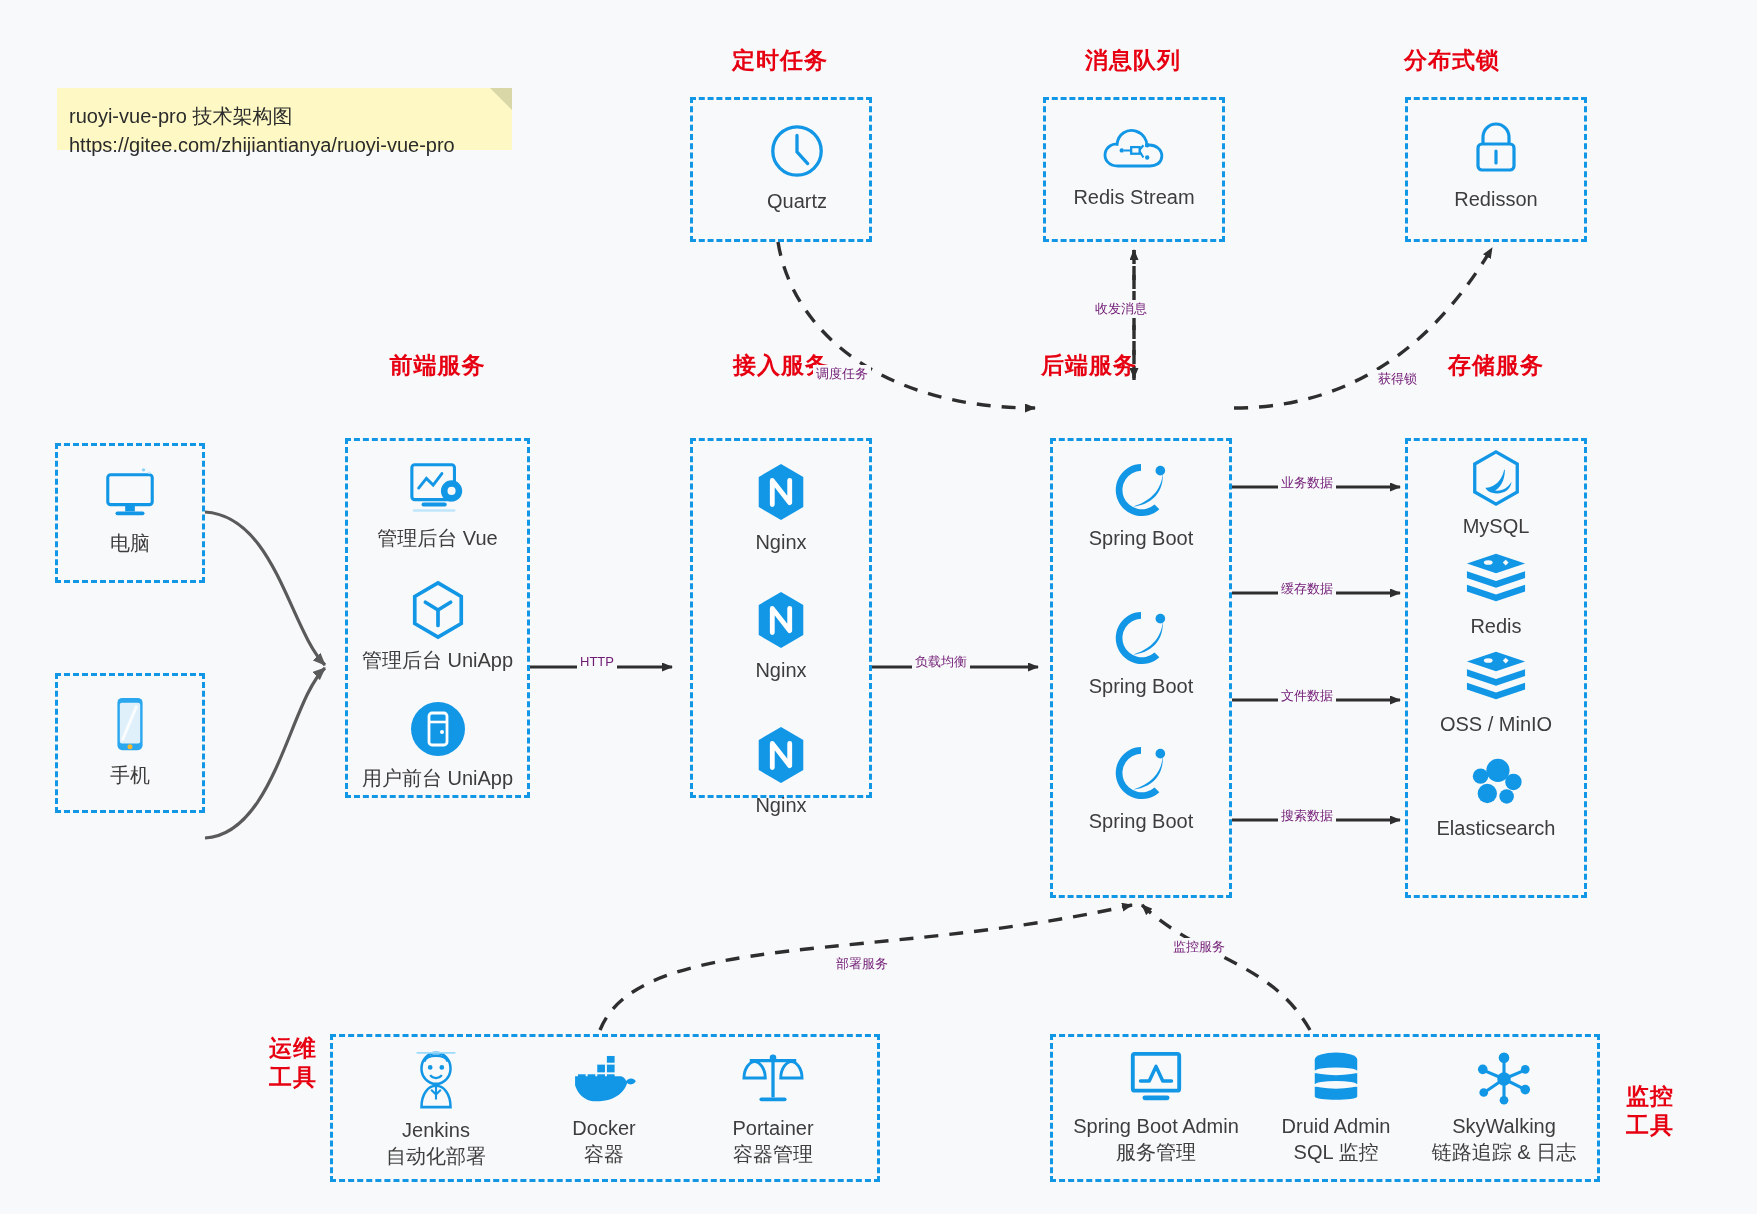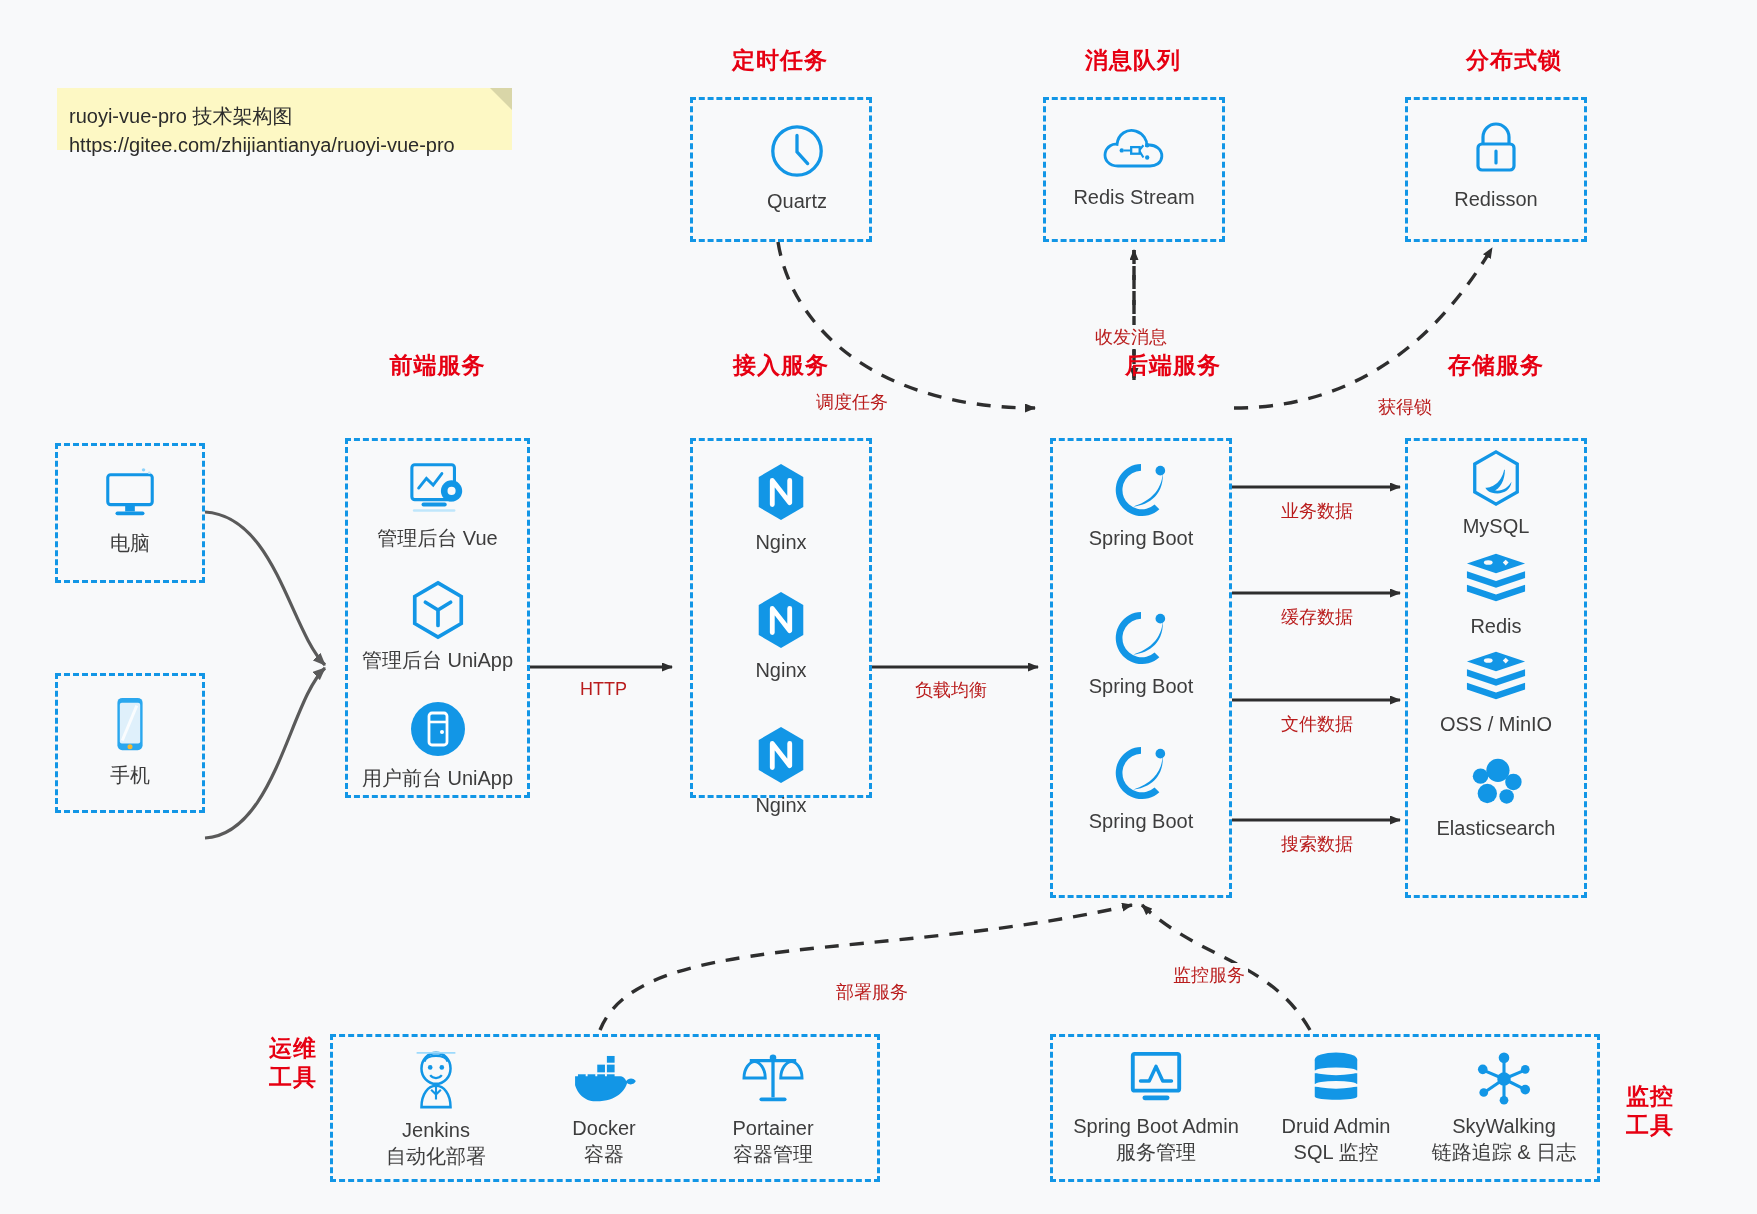--- a/index.html
+++ b/index.html
@@ -45,22 +45,22 @@
   }
   .node .cap{
     margin-top:6px;font-size:20px;color:#3d3d3d;white-space:nowrap;
     text-align:center;line-height:1.3;
   }
   .node .cap2{font-size:20px;color:#3d3d3d;white-space:nowrap;text-align:center;}
   .ico{display:block;}
 
   
   .elabel{
-    position:absolute;font-size:18px;color:#b91c1c;background:#f8f9fa;
-    white-space:nowrap;padding:0 3px;margin-top:25px;
+    position:absolute;font-size:13px;color:#701a75;background:#f8f9fa;
+    white-space:nowrap;padding:0 3px;
   }
 </style>
 </head>
 <body>
 
 <div id="canvas">
 
   <svg class="wires" viewBox="0 0 1757 1214">
     <defs>
       <marker id="ah" markerWidth="11" markerHeight="9" refX="10" refY="4.5" orient="auto" markerUnits="userSpaceOnUse">
@@ -120,21 +120,21 @@
         <rect x="32" y="26" width="9" height="7" fill="none" stroke="#1296e6" stroke-width="2.4"></rect>
         <circle cx="22" cy="29.5" r="2.3" fill="#1296e6"></circle>
         <circle cx="49" cy="24" r="2.3" fill="#1296e6"></circle>
         <circle cx="49" cy="37" r="2.3" fill="#1296e6"></circle>
         <path d="M24.3,29.5 L32,29.5 M41,29 L45,24 M41,30.5 L45,37" stroke="#1296e6" stroke-width="2.2" fill="none"></path>
       </svg>
       <div class="cap">Redis Stream</div>
     </div>
   </div>
 
-  <div class="grp-label" style="left:1424px;top:45px;width:180px;">分布式锁</div>
+  <div class="grp-label" style="left:1362px;top:45px;width:180px;">分布式锁</div>
   <div class="dbox" style="left:1405px;top:97px;width:182px;height:145px;">
     <div class="node" style="left:0;top:18px;width:176px;">
       <svg class="ico" width="60" height="62" viewBox="0 0 60 62">
         <path d="M17,26 L17,19 A13,13 0 0,1 43,19 L43,26" fill="none" stroke="#1296e6" stroke-width="3.2"></path>
         <rect x="12" y="26" width="36" height="26" rx="4" fill="none" stroke="#1296e6" stroke-width="3.2"></rect>
         <line x1="30" y1="33" x2="30" y2="45" stroke="#1296e6" stroke-width="3.2" stroke-linecap="round"></line>
       </svg>
       <div class="cap">Redisson</div>
     </div>
   </div>
@@ -213,21 +213,21 @@
     </div>
     <div class="node" style="left:0;top:283px;width:176px;">
       <svg class="ico" width="58" height="62" viewBox="0 0 58 64">
         <path d="M29,3 L52,16.5 L52,47.5 L29,61 L6,47.5 L6,16.5 Z" fill="#1296e6"></path>
         <path d="M20,45 L20,20 L38,43 L38,20" fill="none" stroke="#ffffff" stroke-width="5" stroke-linejoin="round" stroke-linecap="round"></path>
       </svg>
       <div class="cap">Nginx</div>
     </div>
   </div>
 
-  <div class="grp-label" style="left:1082px;top:350px;width:182px;">后端服务</div>
+  <div class="grp-label" style="left:998px;top:350px;width:182px;">后端服务</div>
   <div class="dbox" style="left:1050px;top:438px;width:182px;height:460px;">
     <div class="node" style="left:0;top:20px;width:176px;">
       <svg class="ico" width="58" height="58" viewBox="0 0 60 60">
         <path d="M30,3 A27,27 0 1,0 49,50 L44,45 A20,20 0 1,1 30,10 Z" fill="#1296e6"></path>
         <path d="M52,8 C54,22 46,40 22,47 C38,46 56,34 52,8 Z" fill="#1296e6"></path>
         <circle cx="50" cy="10" r="5" fill="#1296e6"></circle>
       </svg>
       <div class="cap">Spring Boot</div>
     </div>
     <div class="node" style="left:0;top:168px;width:176px;">

